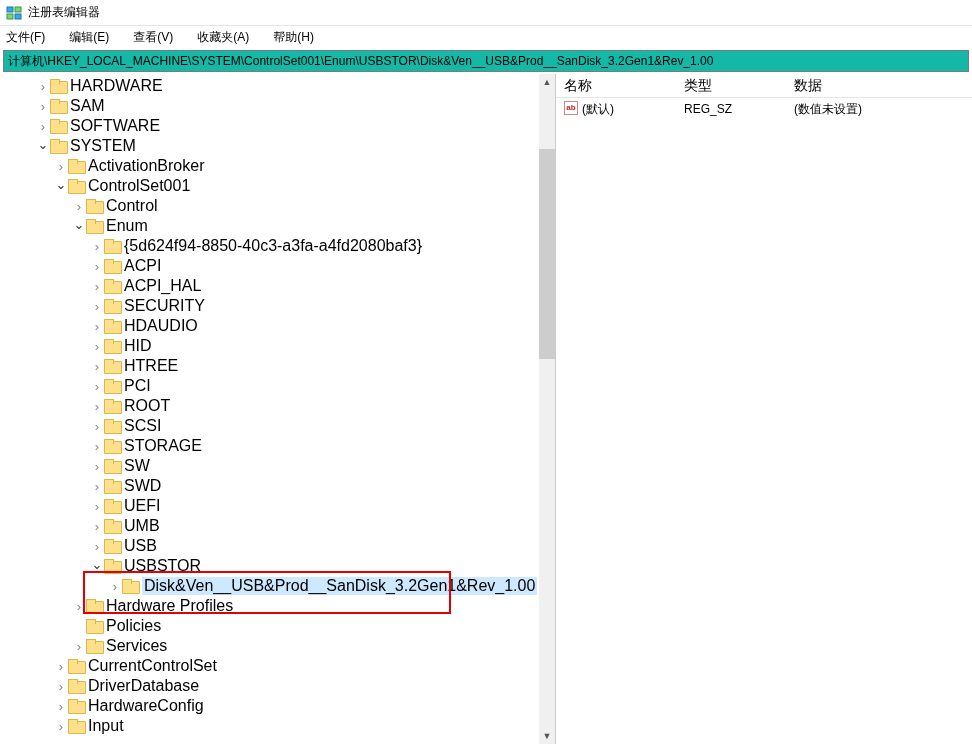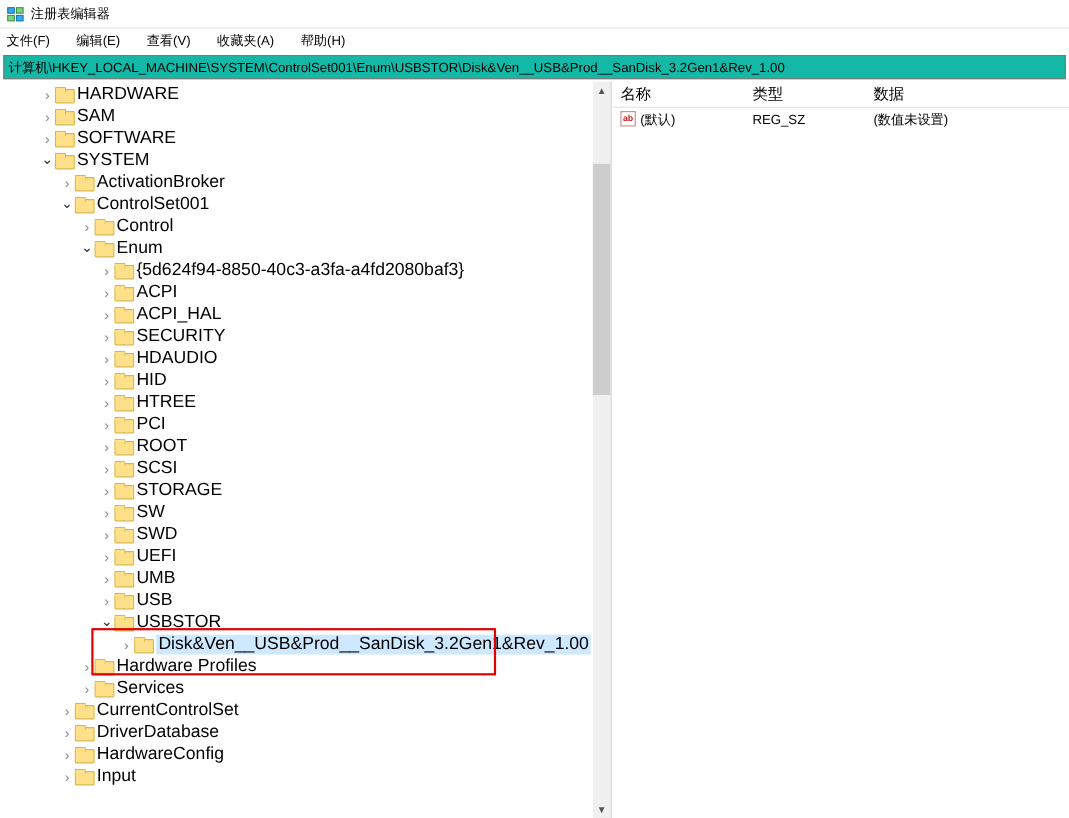--- a/index.html
+++ b/index.html
@@ -227,20 +227,26 @@
           <span class="node-label selected-label">Disk&amp;Ven__USB&amp;Prod__SanDisk_3.2Gen1&amp;Rev_1.00</span>
         </div>
         <div class="tree-row">
           <span class="spacer" style="width: 72px;"></span>
           <span class="twisty" style="font-size: 13px; color: rgb(136, 136, 136);">›</span>
           <span class="folder-icon"></span>
           <span class="node-label">Hardware Profiles</span>
         </div>
         <div class="tree-row">
           <span class="spacer" style="width: 72px;"></span>
+          <span class="twisty"></span>
+          <span class="folder-icon"></span>
+          <span class="node-label">Policies</span>
+        </div>
+        <div class="tree-row">
+          <span class="spacer" style="width: 72px;"></span>
           <span class="twisty" style="font-size: 13px; color: rgb(136, 136, 136);">›</span>
           <span class="folder-icon"></span>
           <span class="node-label">Services</span>
         </div>
         <div class="tree-row">
           <span class="spacer" style="width: 54px;"></span>
           <span class="twisty" style="font-size: 13px; color: rgb(136, 136, 136);">›</span>
           <span class="folder-icon"></span>
           <span class="node-label">CurrentControlSet</span>
         </div>

